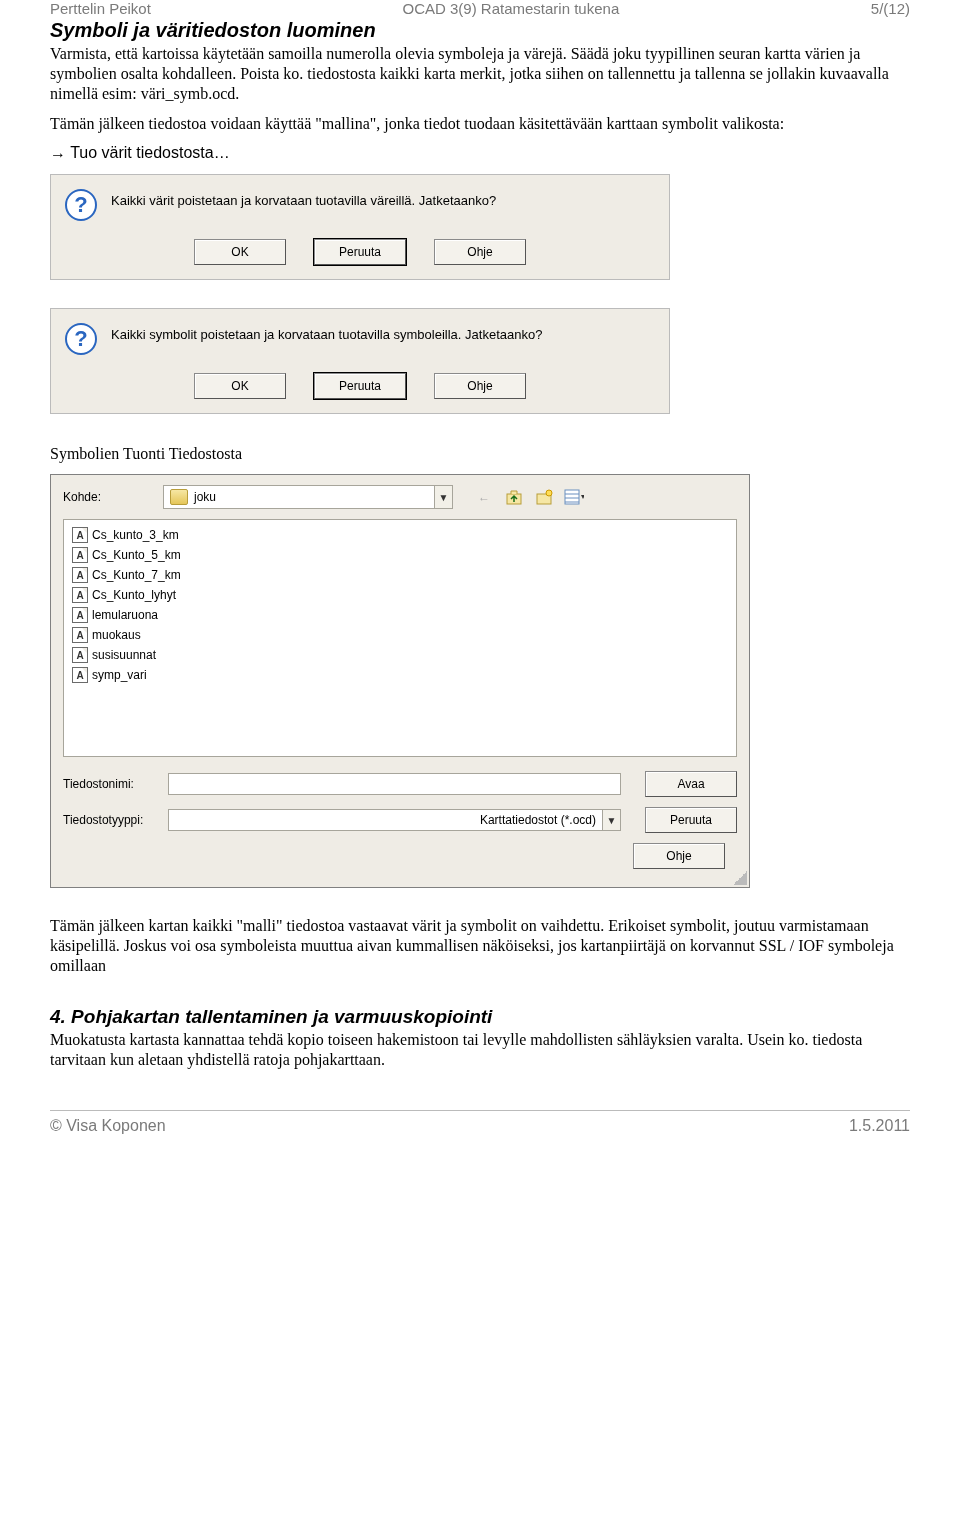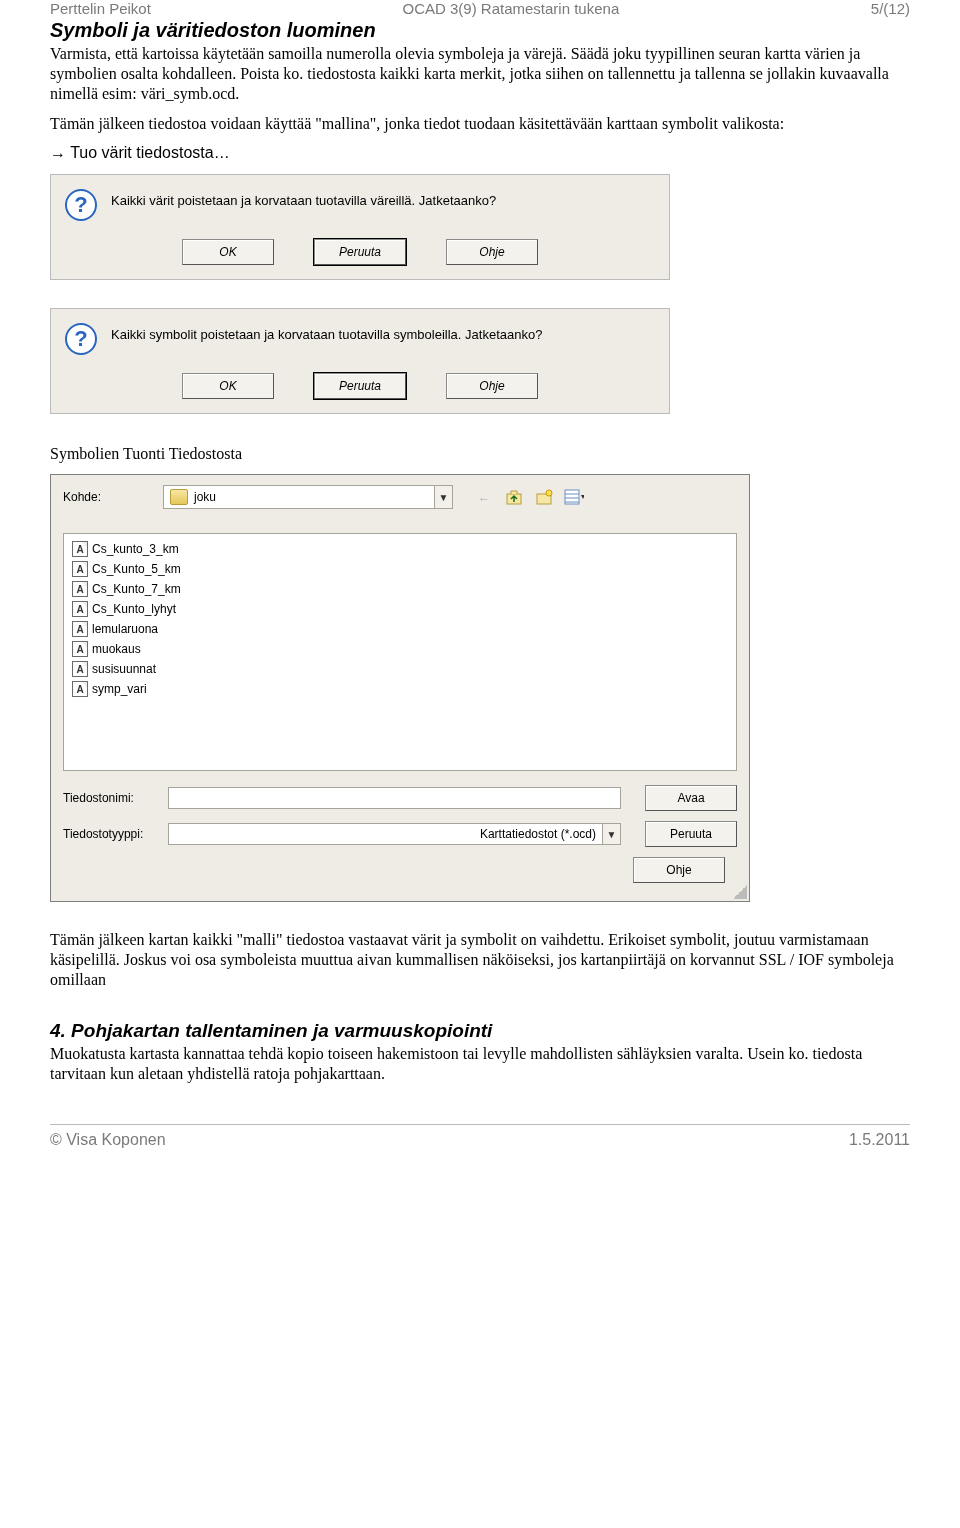--- a/index.html
+++ b/index.html
@@ -69,22 +69,21 @@
     align-items: center;
     justify-content: center;
     flex-shrink: 0;
   }
   .dialog-msg {
     padding-top: 4px;
   }
   .dialog-buttons {
     display: flex;
     justify-content: center;
-    gap: 40px;
-    font-style: italic;
+    gap: 28px;
   }
   .btn {
     background: #f4f2ec;
     border: 1px solid #8a8a8a;
     border-right-color: #555;
     border-bottom-color: #555;
     min-width: 92px;
     height: 26px;
     font-size: 12px;
     display: flex;
@@ -105,21 +104,21 @@
     margin: 8px 0 28px 0;
     font-family: "Segoe UI", Tahoma, sans-serif;
     font-size: 12px;
     position: relative;
     border-bottom-right-radius: 0;
   }
   .filedlg-top {
     display: flex;
     align-items: center;
     gap: 10px;
-    padding: 10px 12px 24px 12px;
+    padding: 10px 12px 10px 12px;
   }
   .filedlg-lbl {
     width: 90px;
   }
   .folder-combo {
     display: flex;
     align-items: center;
     border: 1px solid #a7a59b;
     background: #fff;
     height: 24px;

